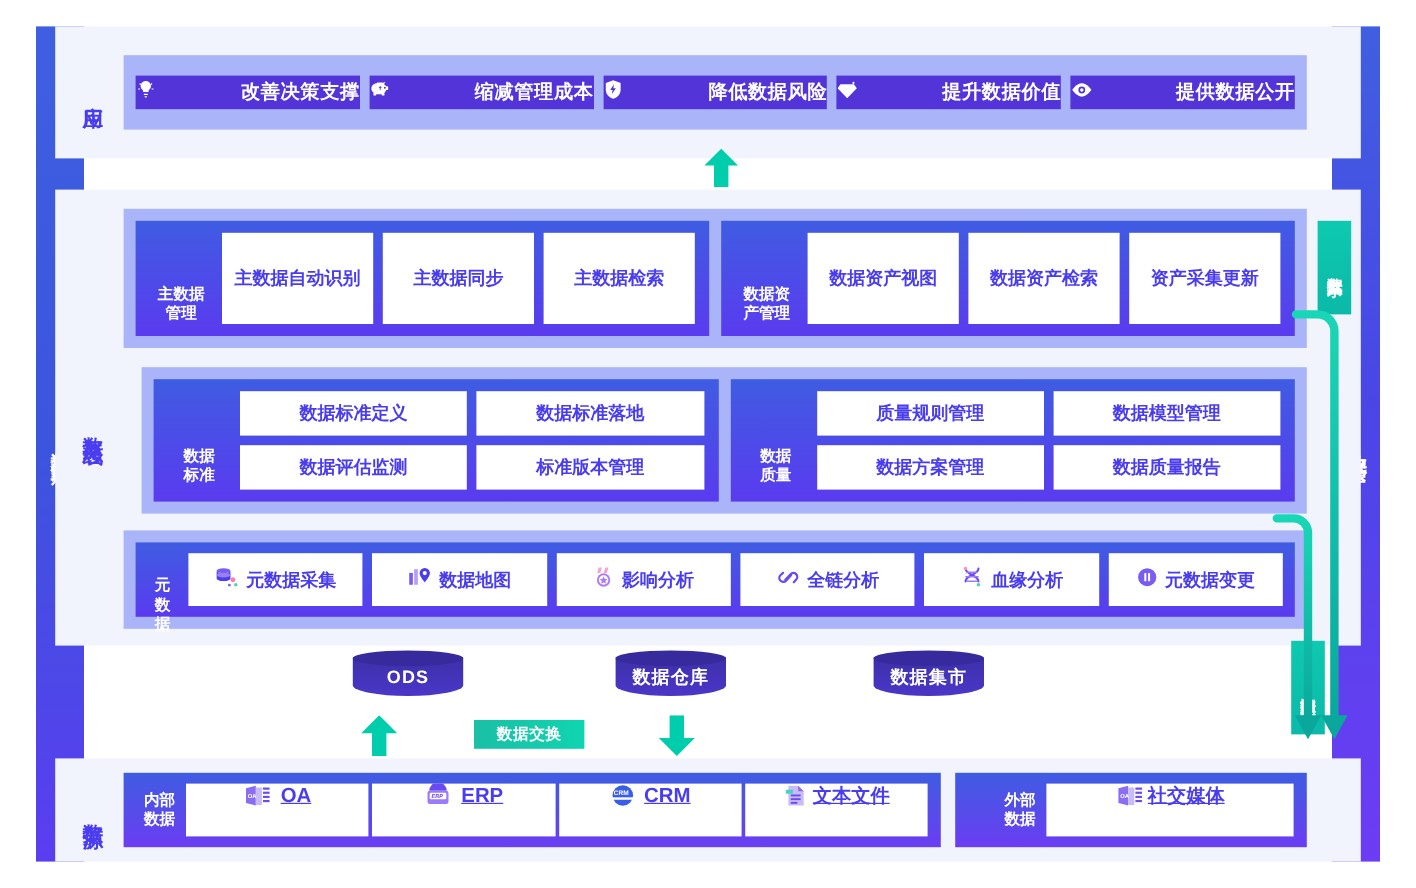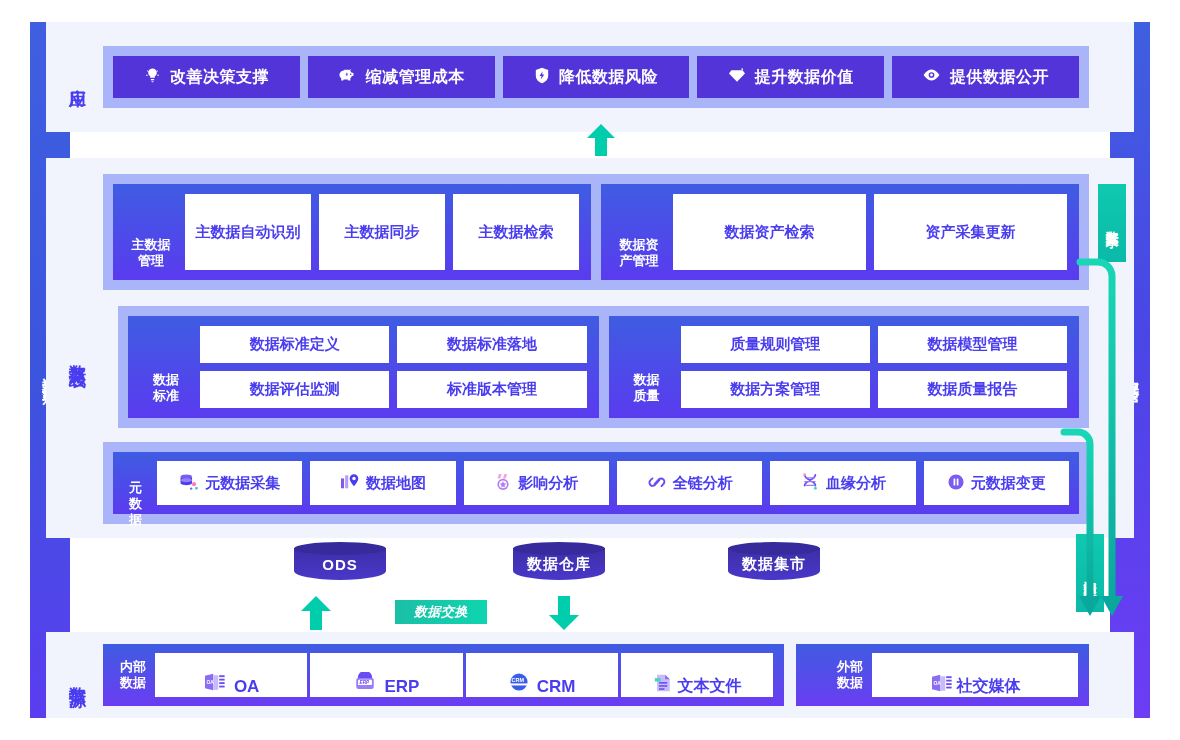--- a/index.html
+++ b/index.html
@@ -68,28 +68,28 @@
     left: 103px; right: 91px;
     top: 46px; height: 62px;
     background: #aab4f8;
     display: flex;
     align-items: center;
     gap: 8px;
     padding: 0 10px;
   }
   .app-chip {
     flex: 1;
-    height: 42px;
+    height: 28px;
     background: #5334d8;
     color: #fff;
     font-size: 16px;
     font-weight: bold;
     display: flex;
     align-items: center;
-    justify-content: center;
+    justify-content: space-between;
     gap: 9px;
     letter-spacing: 0.5px;
   }
   .app-chip svg { flex: none; }
 
   
   .arrow-up-main { position: absolute; left: 586px; top: 124px; }
 
   
   .group-wrap {
@@ -182,21 +182,20 @@
 
   
   .exchange-label {
     position: absolute;
     left: 395px; top: 600px;
     width: 92px; height: 24px;
     background: linear-gradient(90deg,#1bbfa6 0%,#0fd4b0 100%);
     color: #fff; font-size: 13px; font-weight: bold;
     display: flex; align-items: center; justify-content: center;
     letter-spacing: 0.5px;
-    font-style: italic;
   }
   .arr-up-src   { position: absolute; left: 300px; top: 596px; }
   .arr-down-src { position: absolute; left: 548px; top: 596px; }
 
   
   .src-group {
     position: absolute;
     background: linear-gradient(180deg,#3f5ce2 0%,#6b3df2 100%);
     display: flex; align-items: center; gap: 3px;
     padding: 9px 11px;
@@ -205,23 +204,24 @@
   .src-internal { left: 103px; top: 644px; width: 681px; }
   .src-external { left: 796px; top: 644px; width: 293px; padding-left: 35px; }
   .src-title {
     color: #fff; font-size: 13px; font-weight: bold;
     line-height: 1.25; text-align: center; flex: none; width: 38px;
     white-space: pre-line;
   }
   .src-tile {
     background: #fff; color: #4a3df0;
     font-size: 17px; font-weight: bold;
-    display: flex; align-items: flex-end; justify-content: center; gap: 7px;
+    display: flex; align-items: flex-start; justify-content: center; gap: 7px;
     flex: 1; height: 100%;
     white-space: nowrap;
+    text-decoration: underline;
   }
   .src-tile.cn { font-size: 16px; gap: 3px; }
 
   
   .green-tag {
     position: absolute;
     width: 28px;
     background: linear-gradient(180deg,#0ec9b0 0%,#0bb9a8 100%);
     color: #fff; font-size: 13px; font-weight: bold;
     writing-mode: vertical-rl; text-orientation: upright;
@@ -316,20 +316,21 @@
   <div class="group">
     <div class="group-title">主数据
 管理</div>
     <div class="tile">主数据自动识别</div>
     <div class="tile">主数据同步</div>
     <div class="tile">主数据检索</div>
   </div>
   <div class="group">
     <div class="group-title">数据资
 产管理</div>
+    <div class="tile">数据资产视图</div>
     <div class="tile">数据资产检索</div>
     <div class="tile">资产采集更新</div>
   </div>
 </div>
 
 <div class="group-wrap wrap-std">
   <div class="group">
     <div class="group-title">数据
 标准</div>
     <div class="grid2">

